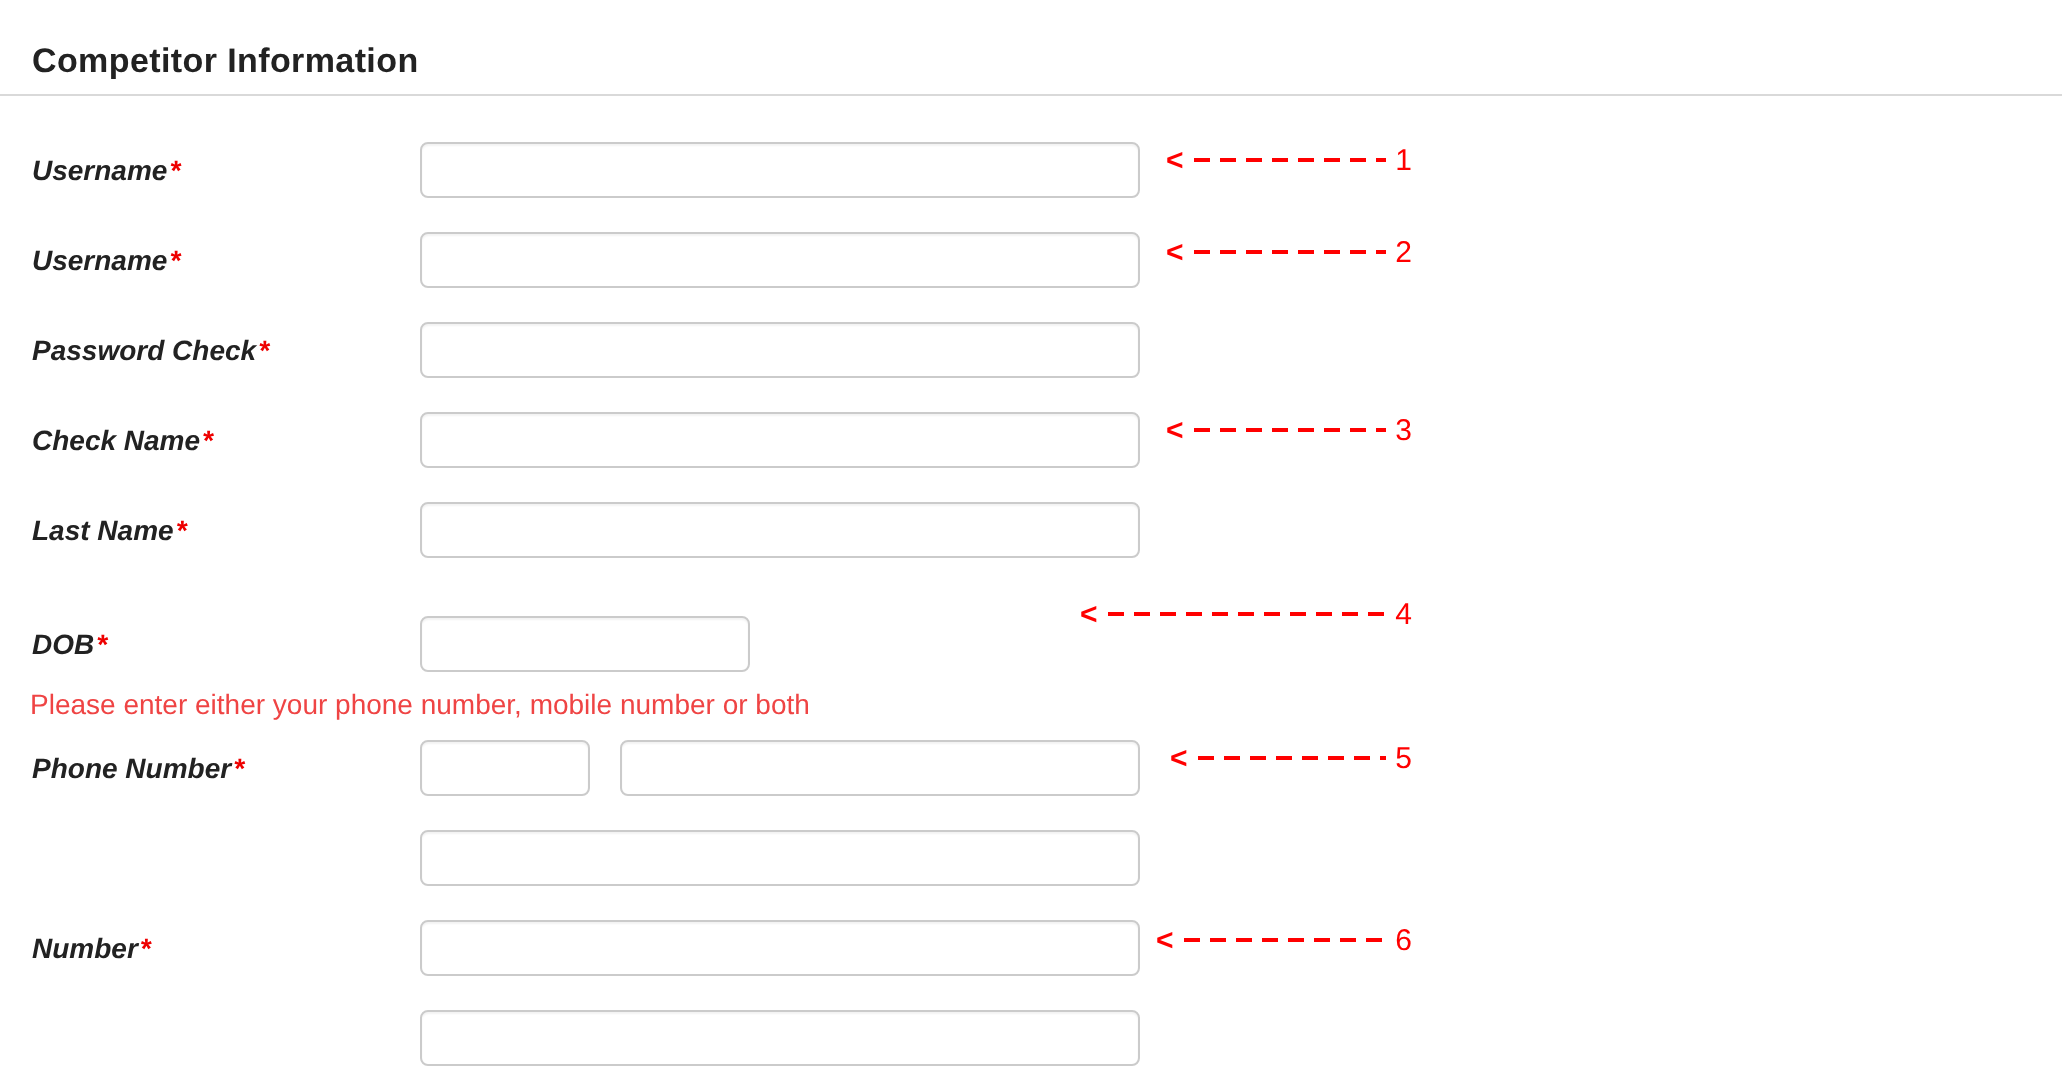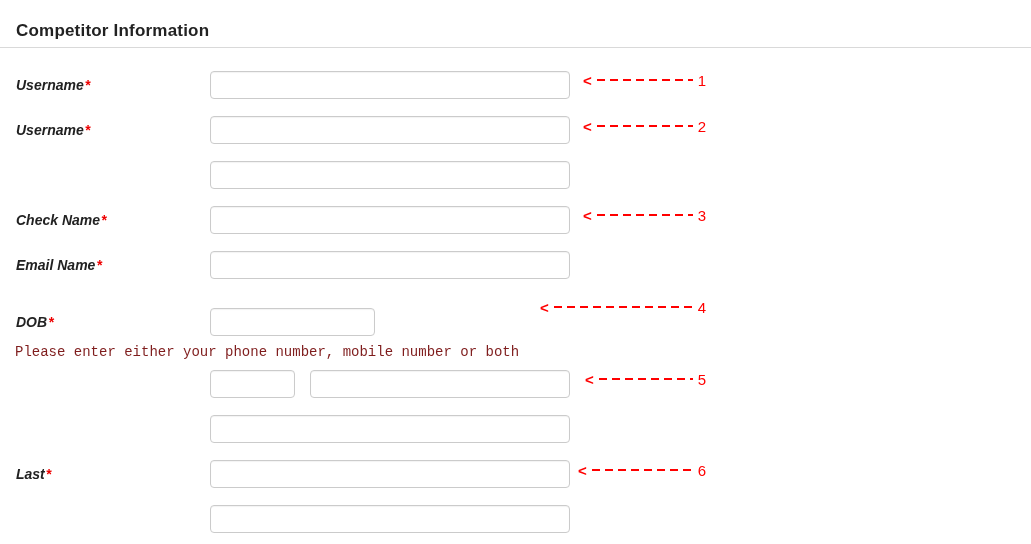--- a/index.html
+++ b/index.html
@@ -38,21 +38,21 @@
   .w-main{left:210px;width:360px;}
   .w-dob{left:210px;width:165px;}
   .w-area{left:210px;width:85px;}
   .w-phone{left:310px;width:260px;}
   .hint{
     position:absolute;left:391px;top:0;line-height:28px;
     font-size:14px;color:#333;white-space:nowrap;
   }
   .note{
     position:absolute;left:15px;top:344px;
-    font-size:14px;color:#7f1d1d;white-space:nowrap;font-family:Liberation Mono, monospace;
+    font-size:14px;color:#ef4444;white-space:nowrap;
   }
   .arrow{
     position:absolute;height:18px;display:flex;align-items:center;
     color:#ff0000;
   }
   .a1{top:71px;left:583px;width:123px;}
   .a2{top:117px;left:583px;width:123px;}
   .a3{top:206px;left:583px;width:123px;}
   .a4{top:298px;left:540px;width:166px;}
   .a5{top:370px;left:585px;width:121px;}
@@ -74,51 +74,53 @@
   <span class="lbl"><span>Username</span><span class="req">*</span></span>
   <input type="text" class="inp w-main" value="" style="">
 </div>
 
 <div class="form-row r2">
   <span class="lbl"><span>Username</span><span class="req">*</span></span>
   <input type="password" class="inp w-main" value="" style="">
 </div>
 
 <div class="form-row r3">
+  <span class="lbl"><span>Password Check</span><span class="req">*</span></span>
   <input type="password" class="inp w-main" value="" style="">
 </div>
 
 <div class="form-row r4">
   <span class="lbl"><span>Check Name</span><span class="req">*</span></span>
   <input type="text" class="inp w-main" value="" style="">
 </div>
 
 <div class="form-row r5">
-  <span class="lbl"><span>Email Name</span><span class="req">*</span></span>
+  <span class="lbl"><span>Last Name</span><span class="req">*</span></span>
   <input type="text" class="inp w-main" value="" style="">
 </div>
 
 <div class="form-row r6">
   <span class="lbl"><span>DOB</span><span class="req">*</span></span>
   <input type="text" class="inp w-dob" value="" style="">
 </div>
 
 <div class="note">Please enter either your phone number, mobile number or both</div>
 
 <div class="form-row r7">
+  <span class="lbl"><span>Phone Number</span><span class="req">*</span></span>
   <input type="text" class="inp w-area" value="" style="">
   <input type="text" class="inp w-phone" value="" style="">
 </div>
 
 <div class="form-row r8">
   <input type="text" class="inp w-main" value="" style="">
 </div>
 
 <div class="form-row r9">
-  <span class="lbl"><span>Last</span><span class="req">*</span></span>
+  <span class="lbl"><span>Number</span><span class="req">*</span></span>
   <input type="text" class="inp w-main" value="" style="">
 </div>
 
 <div class="form-row r10">
   <input type="text" class="inp w-main" value="" style="">
 </div>
 
 <div class="arrow a1">
   <span class="ah">&lt;</span>
   <span class="al"></span>

